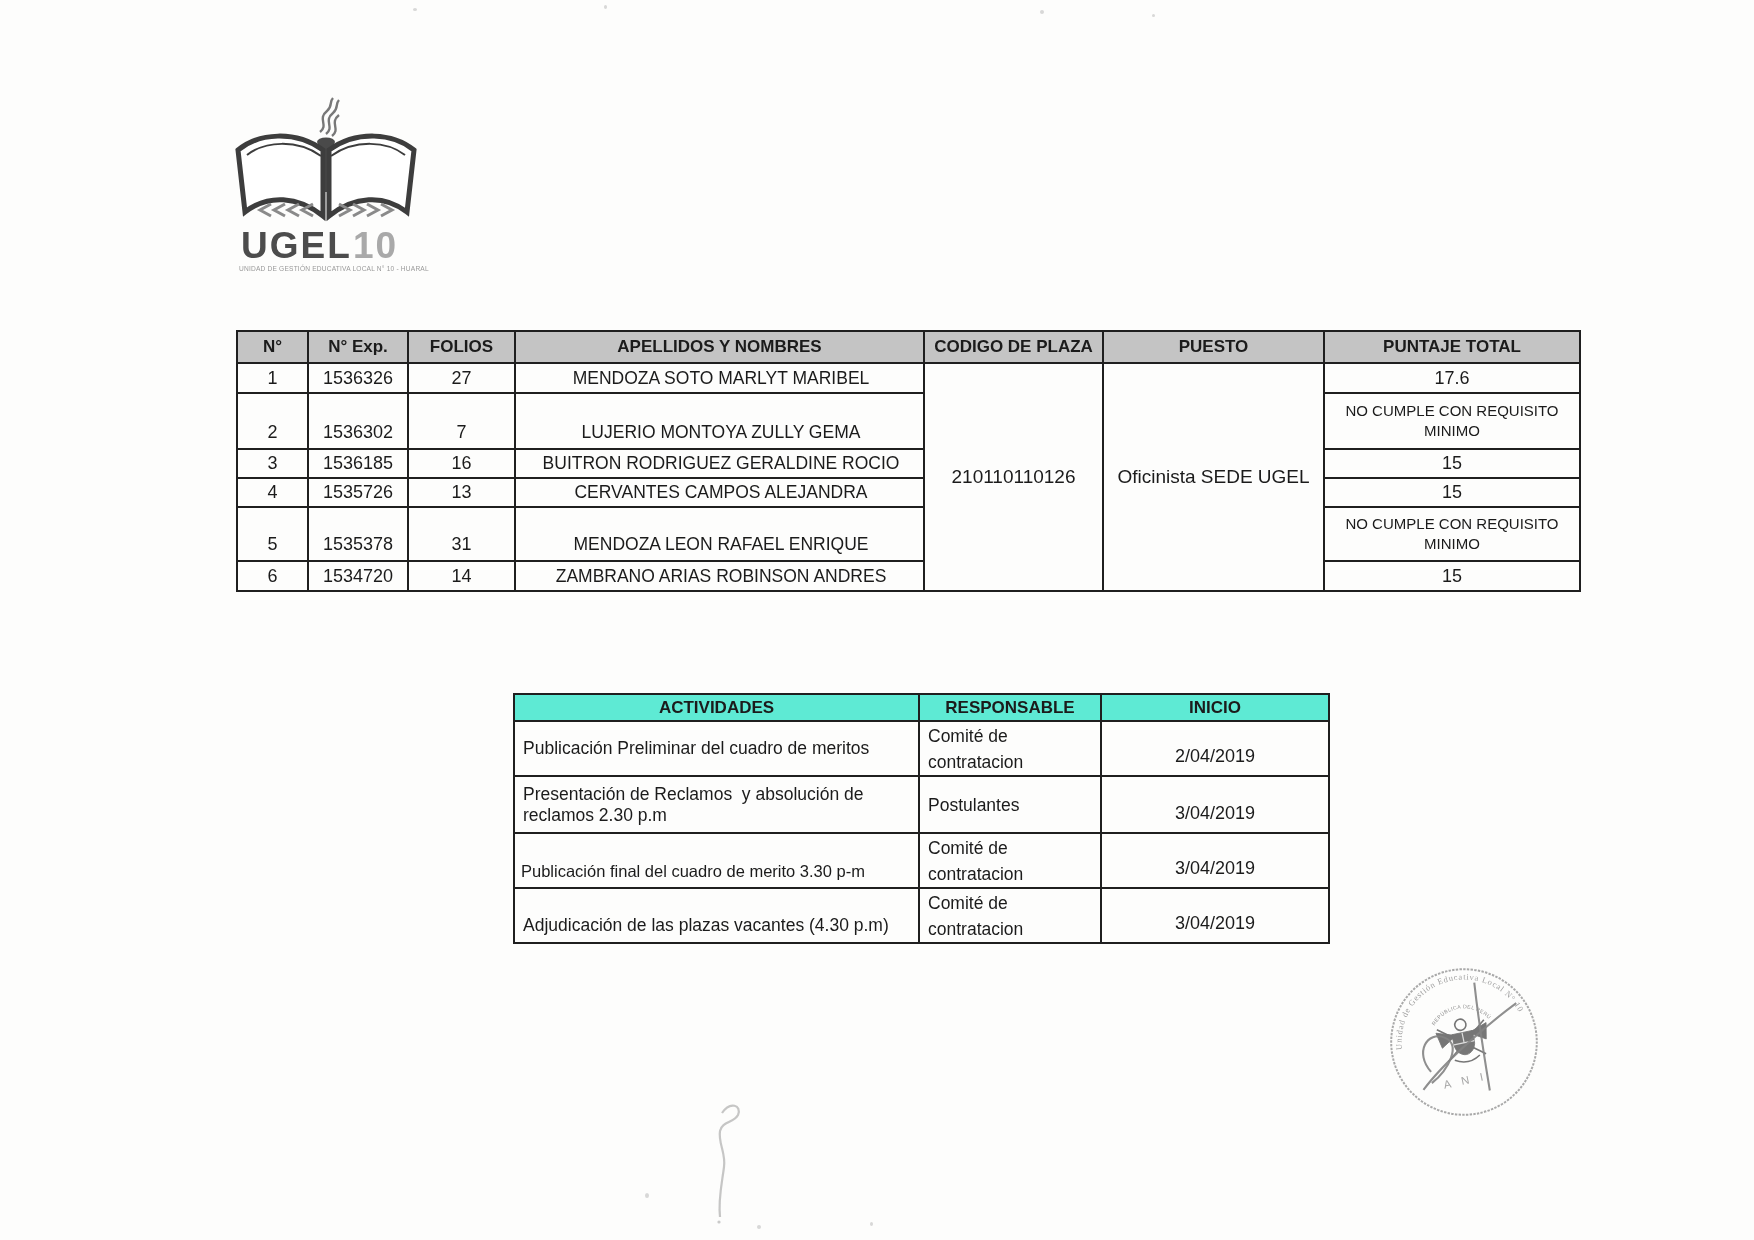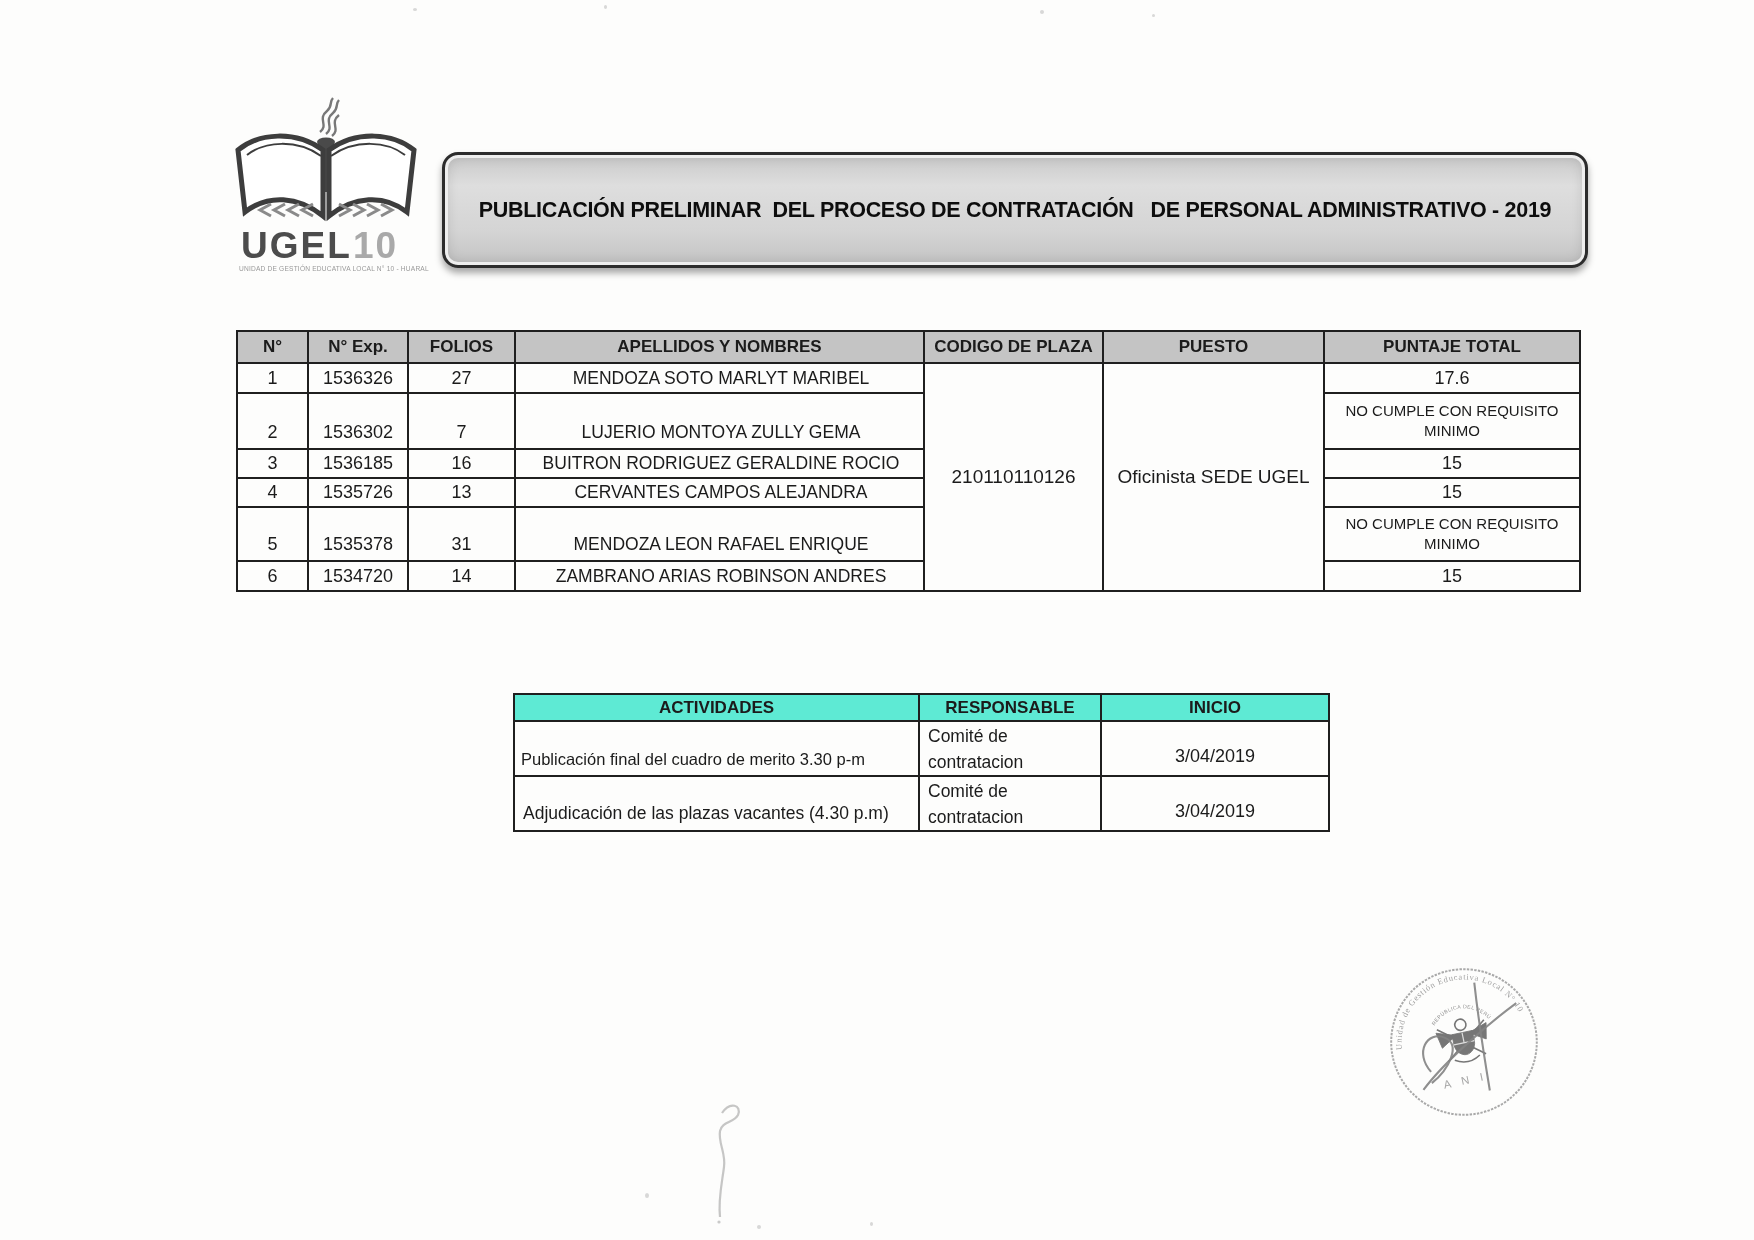--- a/index.html
+++ b/index.html
@@ -97,23 +97,20 @@
       <path d="M114,112 l11,6 l-11,6"></path>
         <path d="M128,112 l11,6 l-11,6"></path>
       <path d="M142,112 l11,6 l-11,6"></path>
         <path d="M156,112 l11,6 l-11,6"></path>
     </g>
     <text x="16" y="166" font-size="37" font-weight="bold" letter-spacing="2" fill="#4c4c4c">UGEL</text>
     <text x="128" y="166" font-size="37" font-weight="bold" letter-spacing="2" fill="#a9a9a9">10</text>
     <text x="14" y="179" font-size="6.6" letter-spacing=".2" fill="#999999">UNIDAD DE GESTIÓN EDUCATIVA LOCAL N° 10 - HUARAL</text>
   </svg>
 
-  <div class="banner">
-    <span class="banner-text">PUBLICACIÓN PRELIMINAR  DEL PROCESO DE CONTRATACIÓN   DE PERSONAL ADMINISTRATIVO - 2019</span>
-  </div>
 
   <table class="results">
     <colgroup>
       <col style="width:71px">
         <col style="width:100px">
         <col style="width:107px">
       <col style="width:409px">
         <col style="width:179px">
         <col style="width:221px">
         <col style="width:256px">
@@ -186,20 +183,30 @@
     </colgroup>
     <thead>
       <tr class="hH">
         <th>ACTIVIDADES</th>
         <th>RESPONSABLE</th>
         <th>INICIO</th>
       </tr>
     </thead>
     <tbody>
       <tr class="h55">
+        <td>Publicación Preliminar del cuadro de meritos</td>
+        <td class="resp">Comité de contratacion</td>
+        <td class="date">2/04/2019</td>
+      </tr>
+      <tr class="h57">
+        <td>Presentación de Reclamos  y absolución de reclamos 2.30 p.m</td>
+        <td class="resp">Postulantes</td>
+        <td class="date">3/04/2019</td>
+      </tr>
+      <tr class="h55">
         <td class="act-nowrap">Publicación final del cuadro de merito 3.30 p-m</td>
         <td class="resp">Comité de contratacion</td>
         <td class="date">3/04/2019</td>
       </tr>
       <tr class="h55">
         <td class="act-bottom">Adjudicación de las plazas vacantes (4.30 p.m)</td>
         <td class="resp">Comité de contratacion</td>
         <td class="date">3/04/2019</td>
       </tr>
     </tbody>

